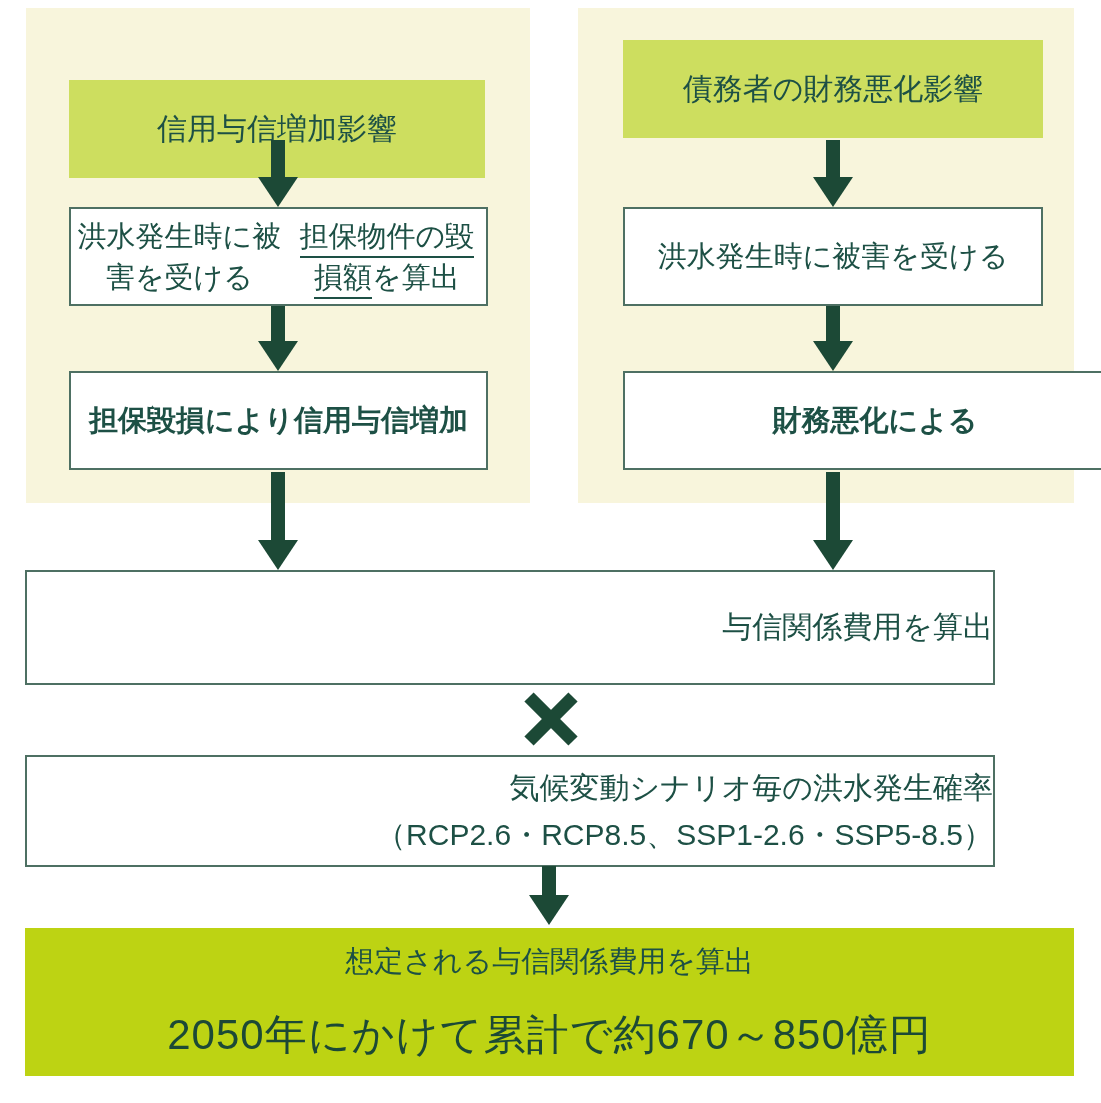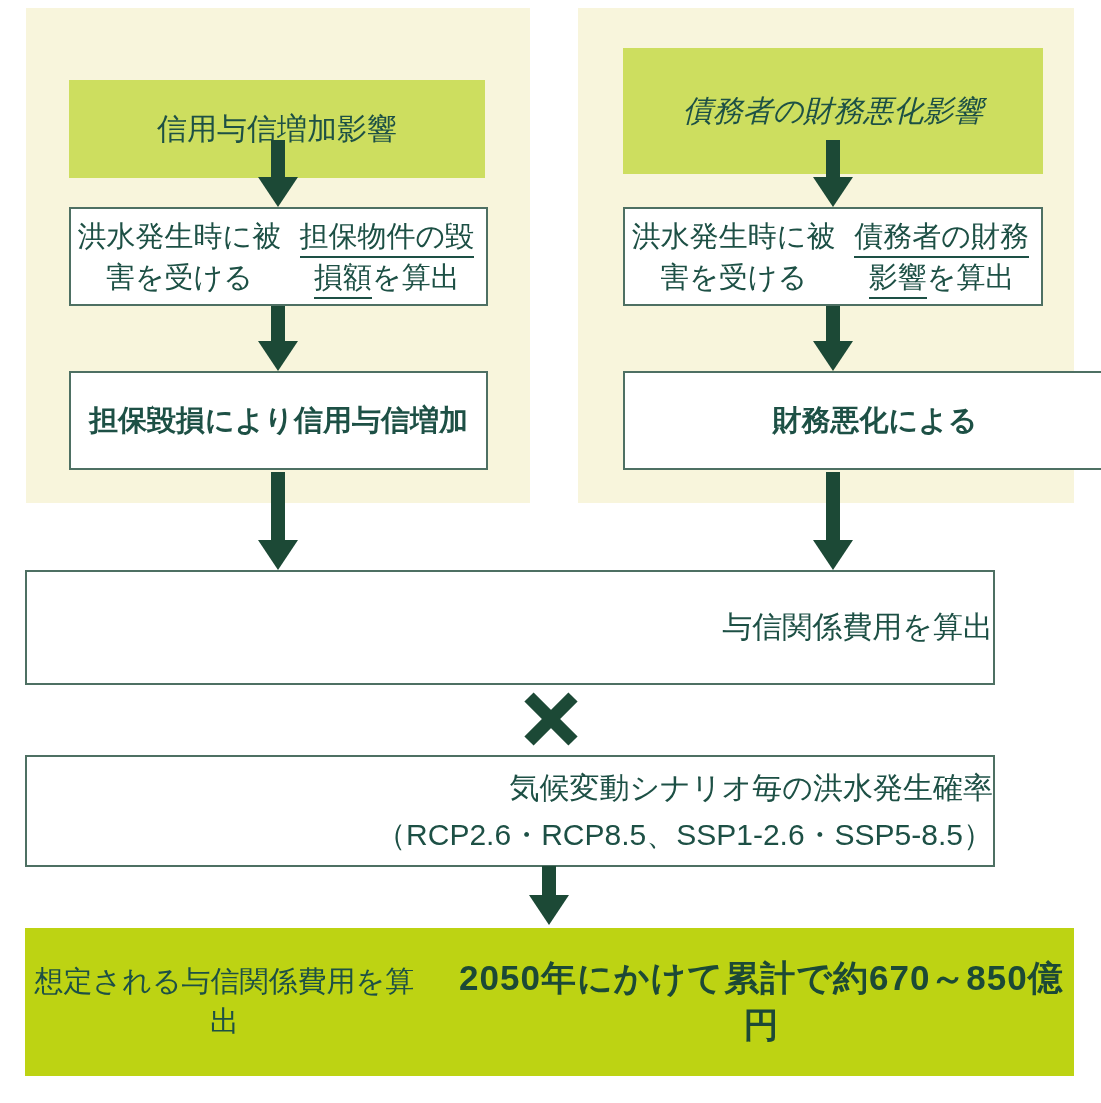--- a/index.html
+++ b/index.html
@@ -27,21 +27,21 @@
   .panel-right{left:578px;top:8px;width:496px;height:495px;}
   .header-box{
     position:absolute;
     background:var(--header-green);
     display:flex;align-items:center;justify-content:center;
     font-size:30px;
     color:var(--text-green);
     text-align:center;
   }
   .hdr-left{left:69px;top:40px;width:416px;height:98px;margin-top:40px;}
-  .hdr-right{left:623px;top:48px;width:420px;height:126px;font-style:italic;}
+  .hdr-right{left:623px;top:40px;width:420px;height:98px;}
   .white-box{
     position:absolute;
     background:#ffffff;
     border:2px solid var(--box-border);
     display:flex;align-items:center;justify-content:center;
     font-size:29px;line-height:41px;
     color:var(--text-green);
     text-align:center;
   }
   .box-l1{left:69px;top:207px;width:419px;height:99px;}
@@ -59,26 +59,26 @@
     color:var(--text-green);
     text-align:center;
     padding-left:47px;
   }
   .wide-a{top:570px;height:115px;}
   .wide-b{top:755px;height:112px;line-height:47px;}
   .result-box{
     position:absolute;
     left:25px;top:928px;width:1049px;height:148px;
     background:var(--result-green);
-    display:flex;flex-direction:row;align-items:center;justify-content:center;
+    display:flex;flex-direction:column;align-items:center;justify-content:center;
     gap:25px;
     text-align:center;
   }
   .result-line1{font-size:29px;color:var(--text-green);}
-  .result-line2{font-size:35px;font-weight:bold;color:var(--arrow-green);letter-spacing:1px;}
+  .result-line2{font-size:42px;font-weight:normal;color:var(--arrow-green);letter-spacing:1px;}
   .arrow{
     position:absolute;
     width:40px;
     display:flex;flex-direction:column;align-items:center;
   }
   .arrow .stem{width:14px;flex:1 1 auto;background:var(--arrow-green);}
   .arrow .head{
     width:0;height:0;flex:0 0 auto;
     border-left:20px solid transparent;
     border-right:20px solid transparent;
@@ -121,23 +121,20 @@
     </div>
 
   <div class="white-box box-l1">
     <div>洪水発生時に被害を受ける</div>
     <div>
       <span class="uline">担保物件の毀損額</span><span>を算出</span>
     </div>
   </div>
   <div class="white-box box-r1">
     <div>洪水発生時に被害を受ける</div>
-    <div>
-      <span class="uline">債務者の財務影響</span><span>を算出</span>
-    </div>
   </div>
 
   <div class="arrow a3">
       <div class="stem"></div>
       <div class="head"></div>
     </div>
   <div class="arrow a4">
       <div class="stem"></div>
       <div class="head"></div>
     </div>

